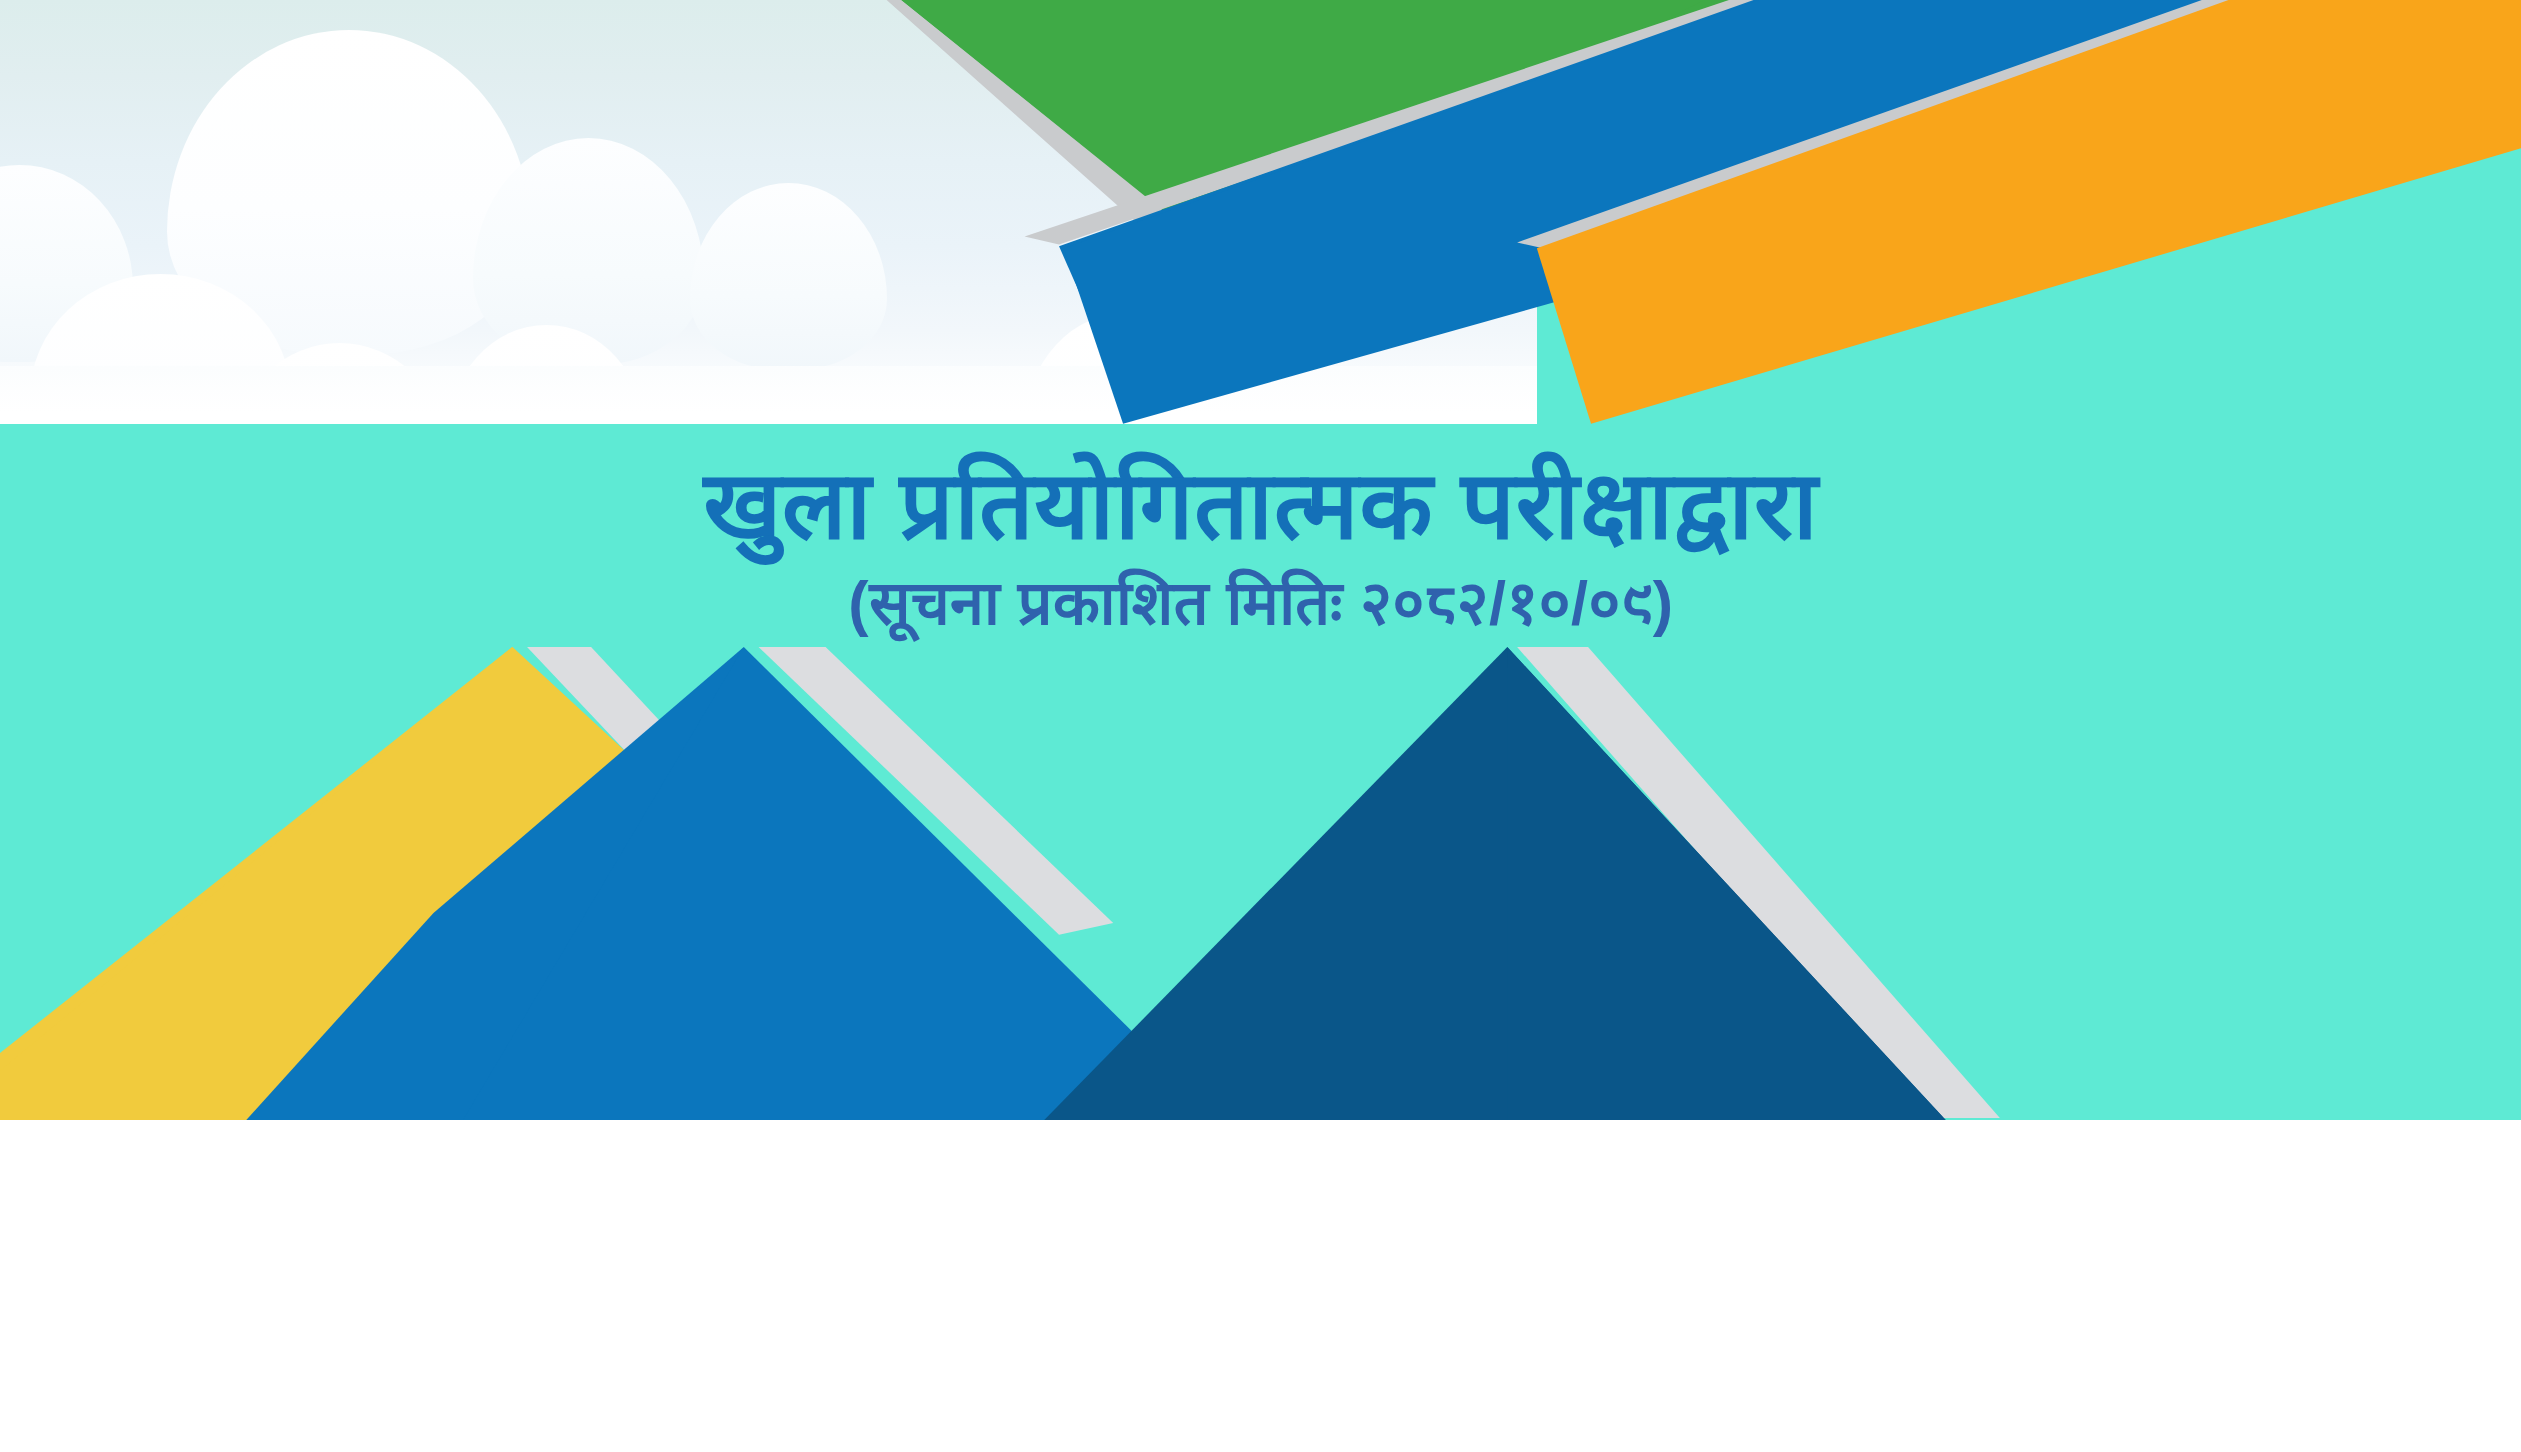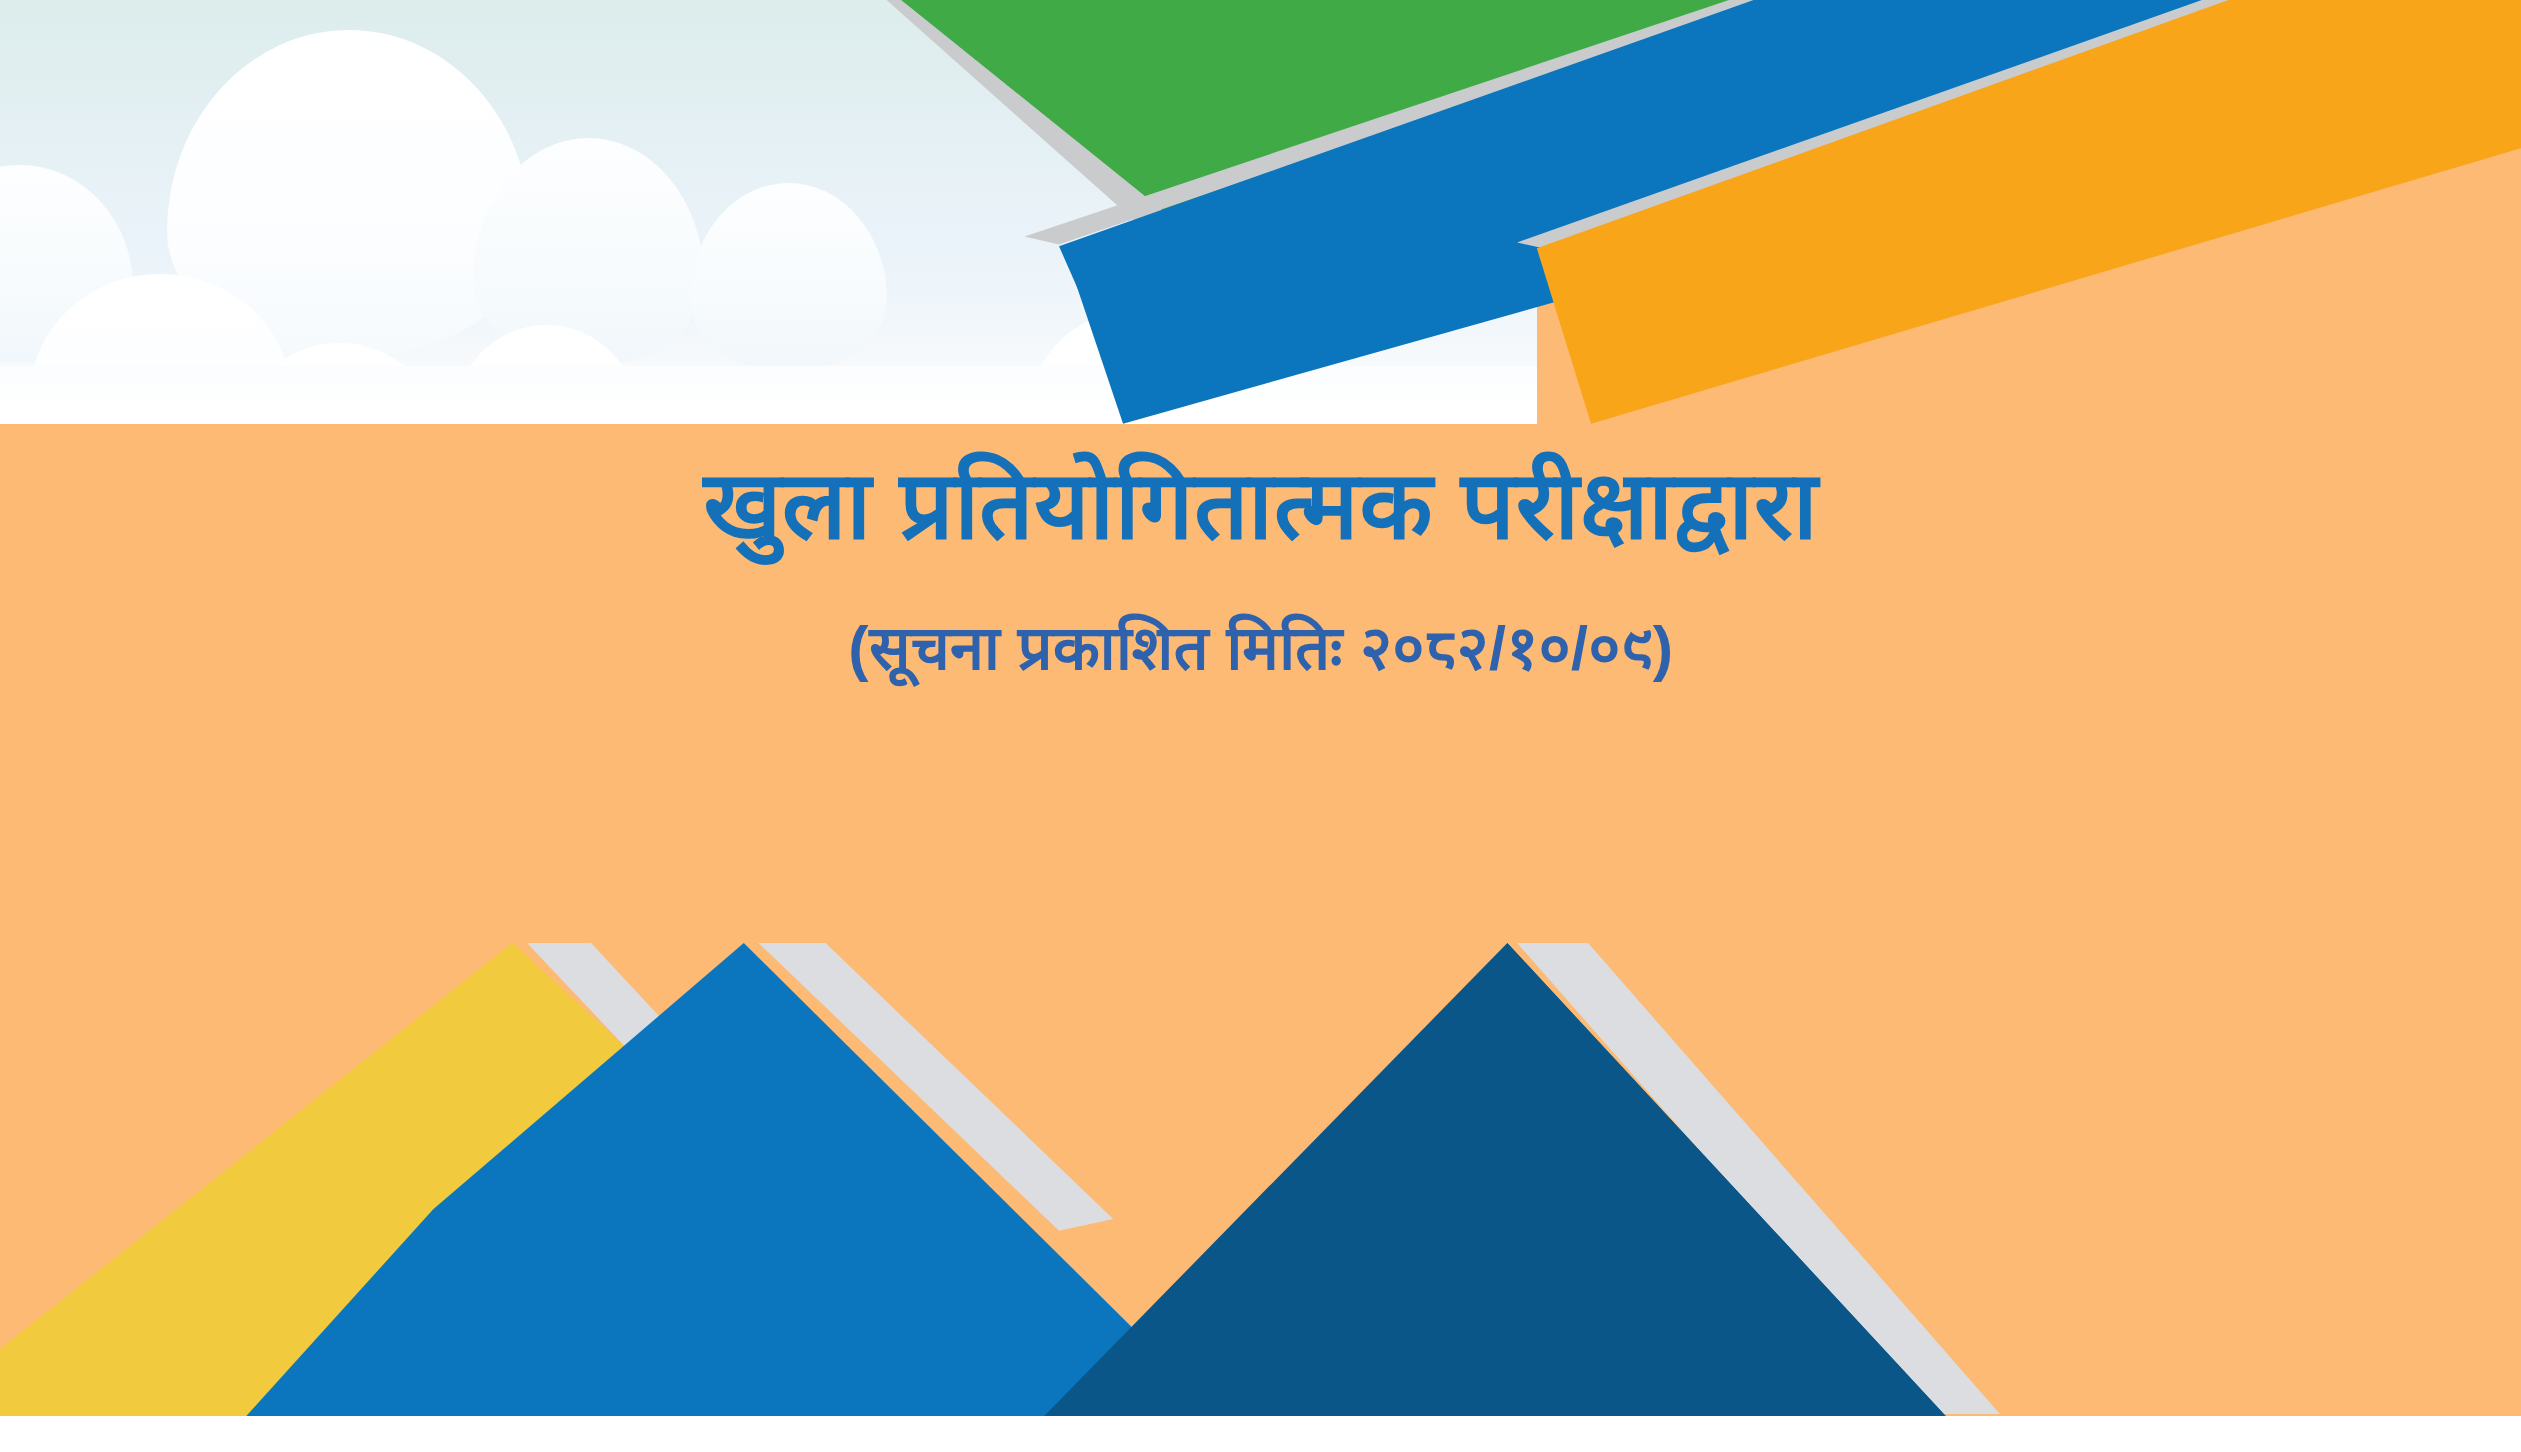--- a/index.html
+++ b/index.html
@@ -8,23 +8,23 @@
     padding: 0;
     background: #ffffff;
   }
   body {
     font-family: "Liberation Sans", sans-serif;
   }
 
   #poster {
     position: relative;
     width: 2522px;
-    height: 1416px;
+    height: 1120px;
     overflow: hidden;
-    background: #fdba74;
+    background: #5eead4;
   }
 
   
   .sky-band {
     position: absolute;
     left: 0;
     top: 0;
     width: 1537px;
     height: 424px;
     background: linear-gradient(180deg,
@@ -90,21 +90,20 @@
     color: #1470b8;
     font-family: "Liberation Sans", sans-serif;
     font-weight: 700;
     font-size: 95px;
     line-height: 1.28;
     letter-spacing: 1px;
     white-space: nowrap;
   }
 
   .subtitle {
-    margin-top: 45px;
     color: #2f62ad;
     font-family: "Liberation Sans", sans-serif;
     font-weight: 700;
     font-size: 61px;
     line-height: 1.2;
     letter-spacing: 0.5px;
     white-space: nowrap;
   }
 </style>
 </head>

